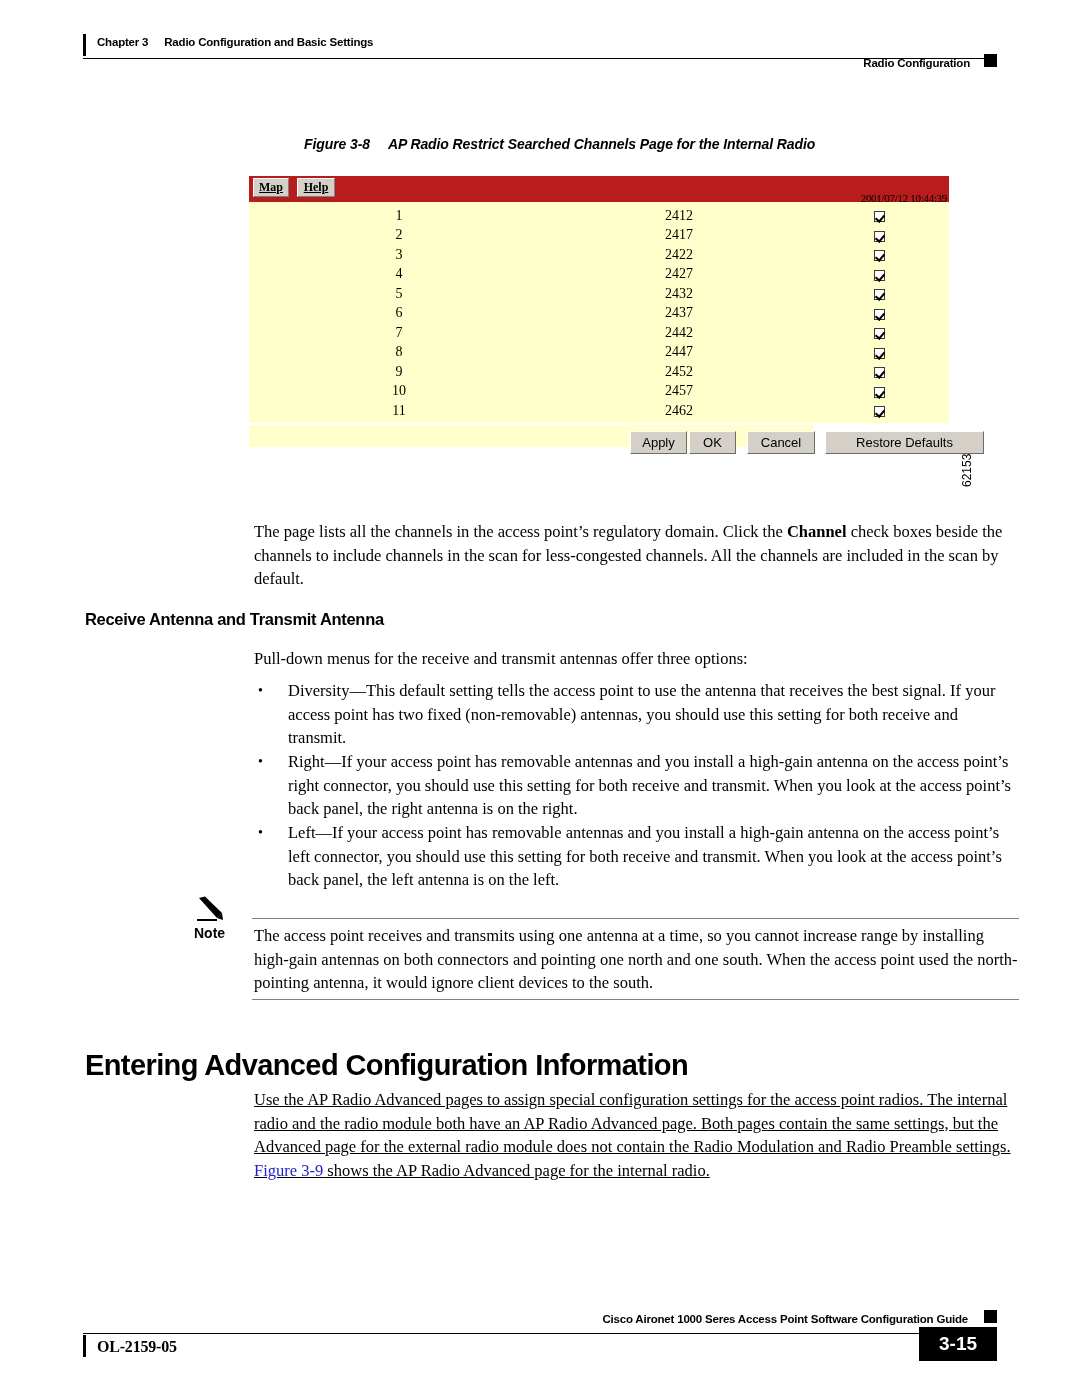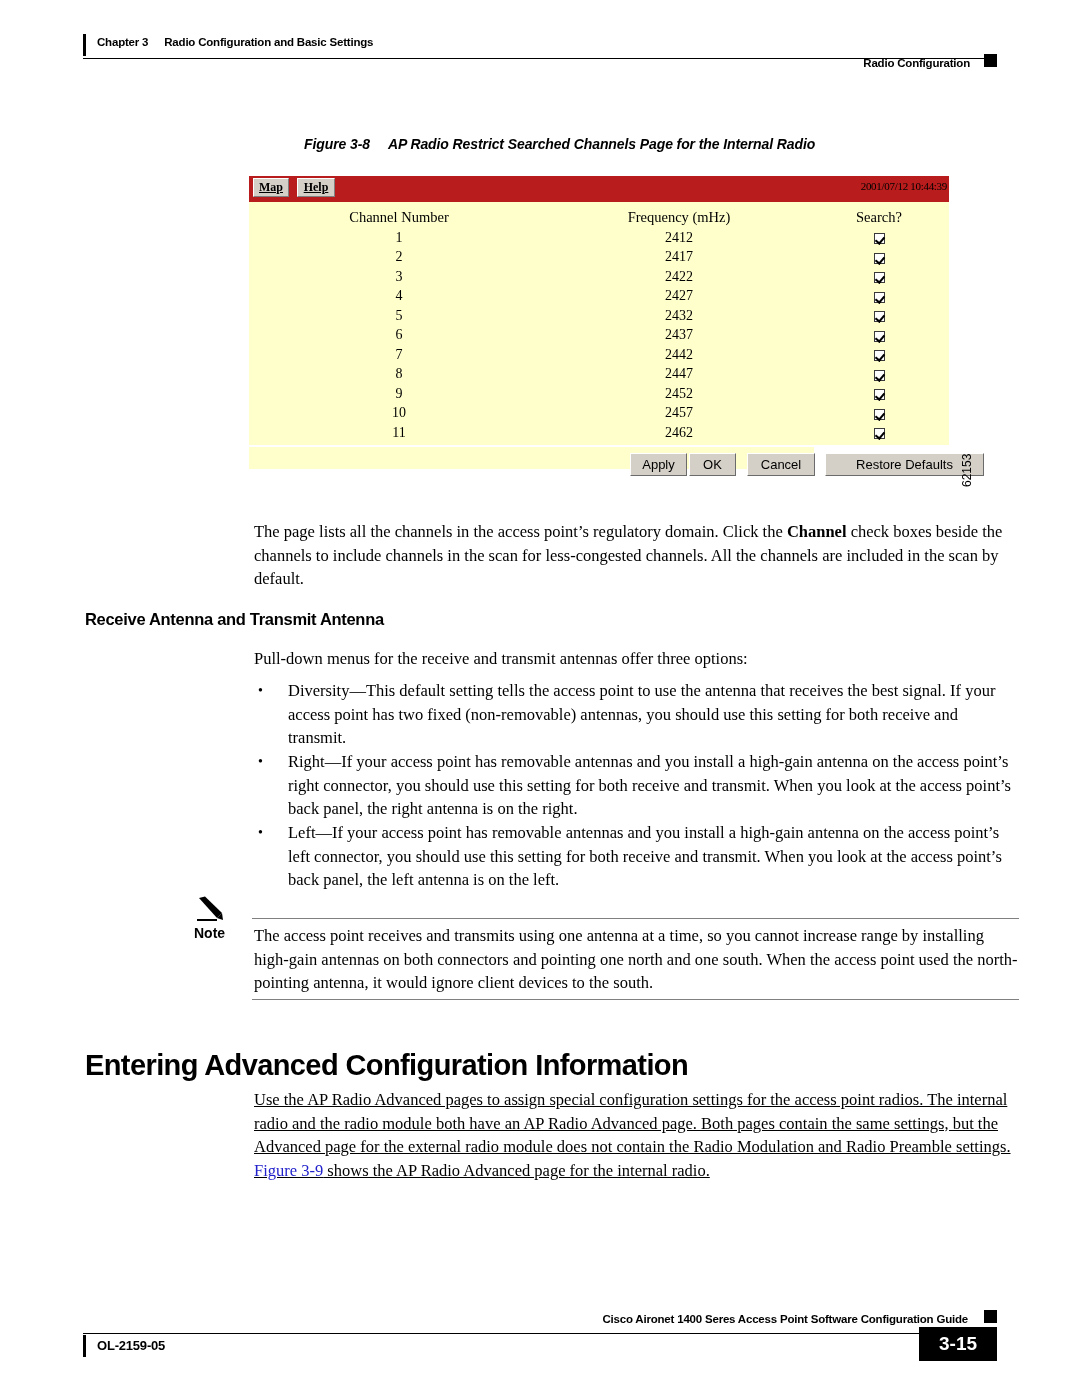--- a/index.html
+++ b/index.html
@@ -101,21 +101,21 @@
     display: flex;
     align-items: center;
     justify-content: center;
     padding: 0 6px;
     cursor: default;
   }
   .toolbtn.map { left: 4px; width: 36px; }
   .toolbtn.help { left: 48px; width: 38px; }
   .timestamp {
     position: absolute;
-    right: 2px; top: 4px;
+    right: 2px; top: 16px;
     font-family: "Liberation Serif", serif;
     font-size: 11px;
     letter-spacing: -0.3px;
     white-space: nowrap;
   }
 
   .shot-panel {
     position: relative;
     background: #ffffcc;
     padding-top: 4px;
@@ -312,23 +312,23 @@
   }
   .ftr-left-bar {
     position: absolute;
     left: 83px; top: 30px;
     width: 3px; height: 22px;
     background: #000;
   }
   .ftr-left {
     position: absolute;
     left: 97px; top: 33px;
-    font-family: Liberation Sans, sans-serif;
-    font-weight: bold;
-    font-size: 13px;
+    font-family: Liberation Serif, serif;
+    font-weight: bold;
+    font-size: 16px;
     letter-spacing: -0.2px;
     white-space: nowrap;
   }
   .ftr-pagebox {
     position: absolute;
     right: 83px; top: 22px;
     width: 78px; height: 34px;
     background: #000;
     color: #fff;
     font-family: "Liberation Sans", sans-serif;
@@ -358,25 +358,20 @@
 
 <div class="shot">
 
   <div class="shot-toolbar">
     <div class="toolbtn map">Map</div>
     <div class="toolbtn help">Help</div>
     <div class="timestamp">2001/07/12 10:44:39</div>
   </div>
 
   <div class="shot-panel">
-    <div class="chrow head">
-      <div class="col-ch">Channel Number</div>
-      <div class="col-freq">Frequency (mHz)</div>
-      <div class="col-srch">Search?</div>
-    </div>
 
     <div class="chrow">
       <div class="col-ch">1</div>
       <div class="col-freq">2412</div>
       <div class="col-srch"><span class="cbox"></span></div>
     </div>
     <div class="chrow">
       <div class="col-ch">2</div>
       <div class="col-freq">2417</div>
       <div class="col-srch"><span class="cbox"></span></div>
@@ -470,19 +465,19 @@
   <div class="note-rule-top"></div>
   <div class="note-text">The access point receives and transmits using one antenna at a time, so you cannot increase range by installing high-gain antennas on both connectors and pointing one north and one south. When the access point used the north-pointing antenna, it would ignore client devices to the south.</div>
   <div class="note-rule-bot"></div>
 </div>
 
 <h1 class="main-head">Entering Advanced Configuration Information</h1>
 
 <div class="body-text p-advanced"><span>Use the AP Radio Advanced pages to assign special configuration settings for the access point radios. The internal radio and the radio module both have an AP Radio Advanced page. Both pages contain the same settings, but the Advanced page for the external radio module does not contain the Radio Modulation and Radio Preamble settings. </span><span class="link">Figure 3-9</span><span> shows the AP Radio Advanced page for the internal radio.</span></div>
 
 <div class="footer">
-  <div class="ftr-right">Cisco Aironet 1400 Seres Access Point Software Configuration Guide</div>
+  <div class="ftr-right">Cisco Aironet 1000 Seres Access Point Software Configuration Guide</div>
   <div class="ftr-sq"></div>
   <div class="ftr-rule"></div>
   <div class="ftr-left-bar"></div>
   <div class="ftr-left">OL-2159-05</div>
   <div class="ftr-pagebox">3-15</div>
 </div>
 
 </body></html>

